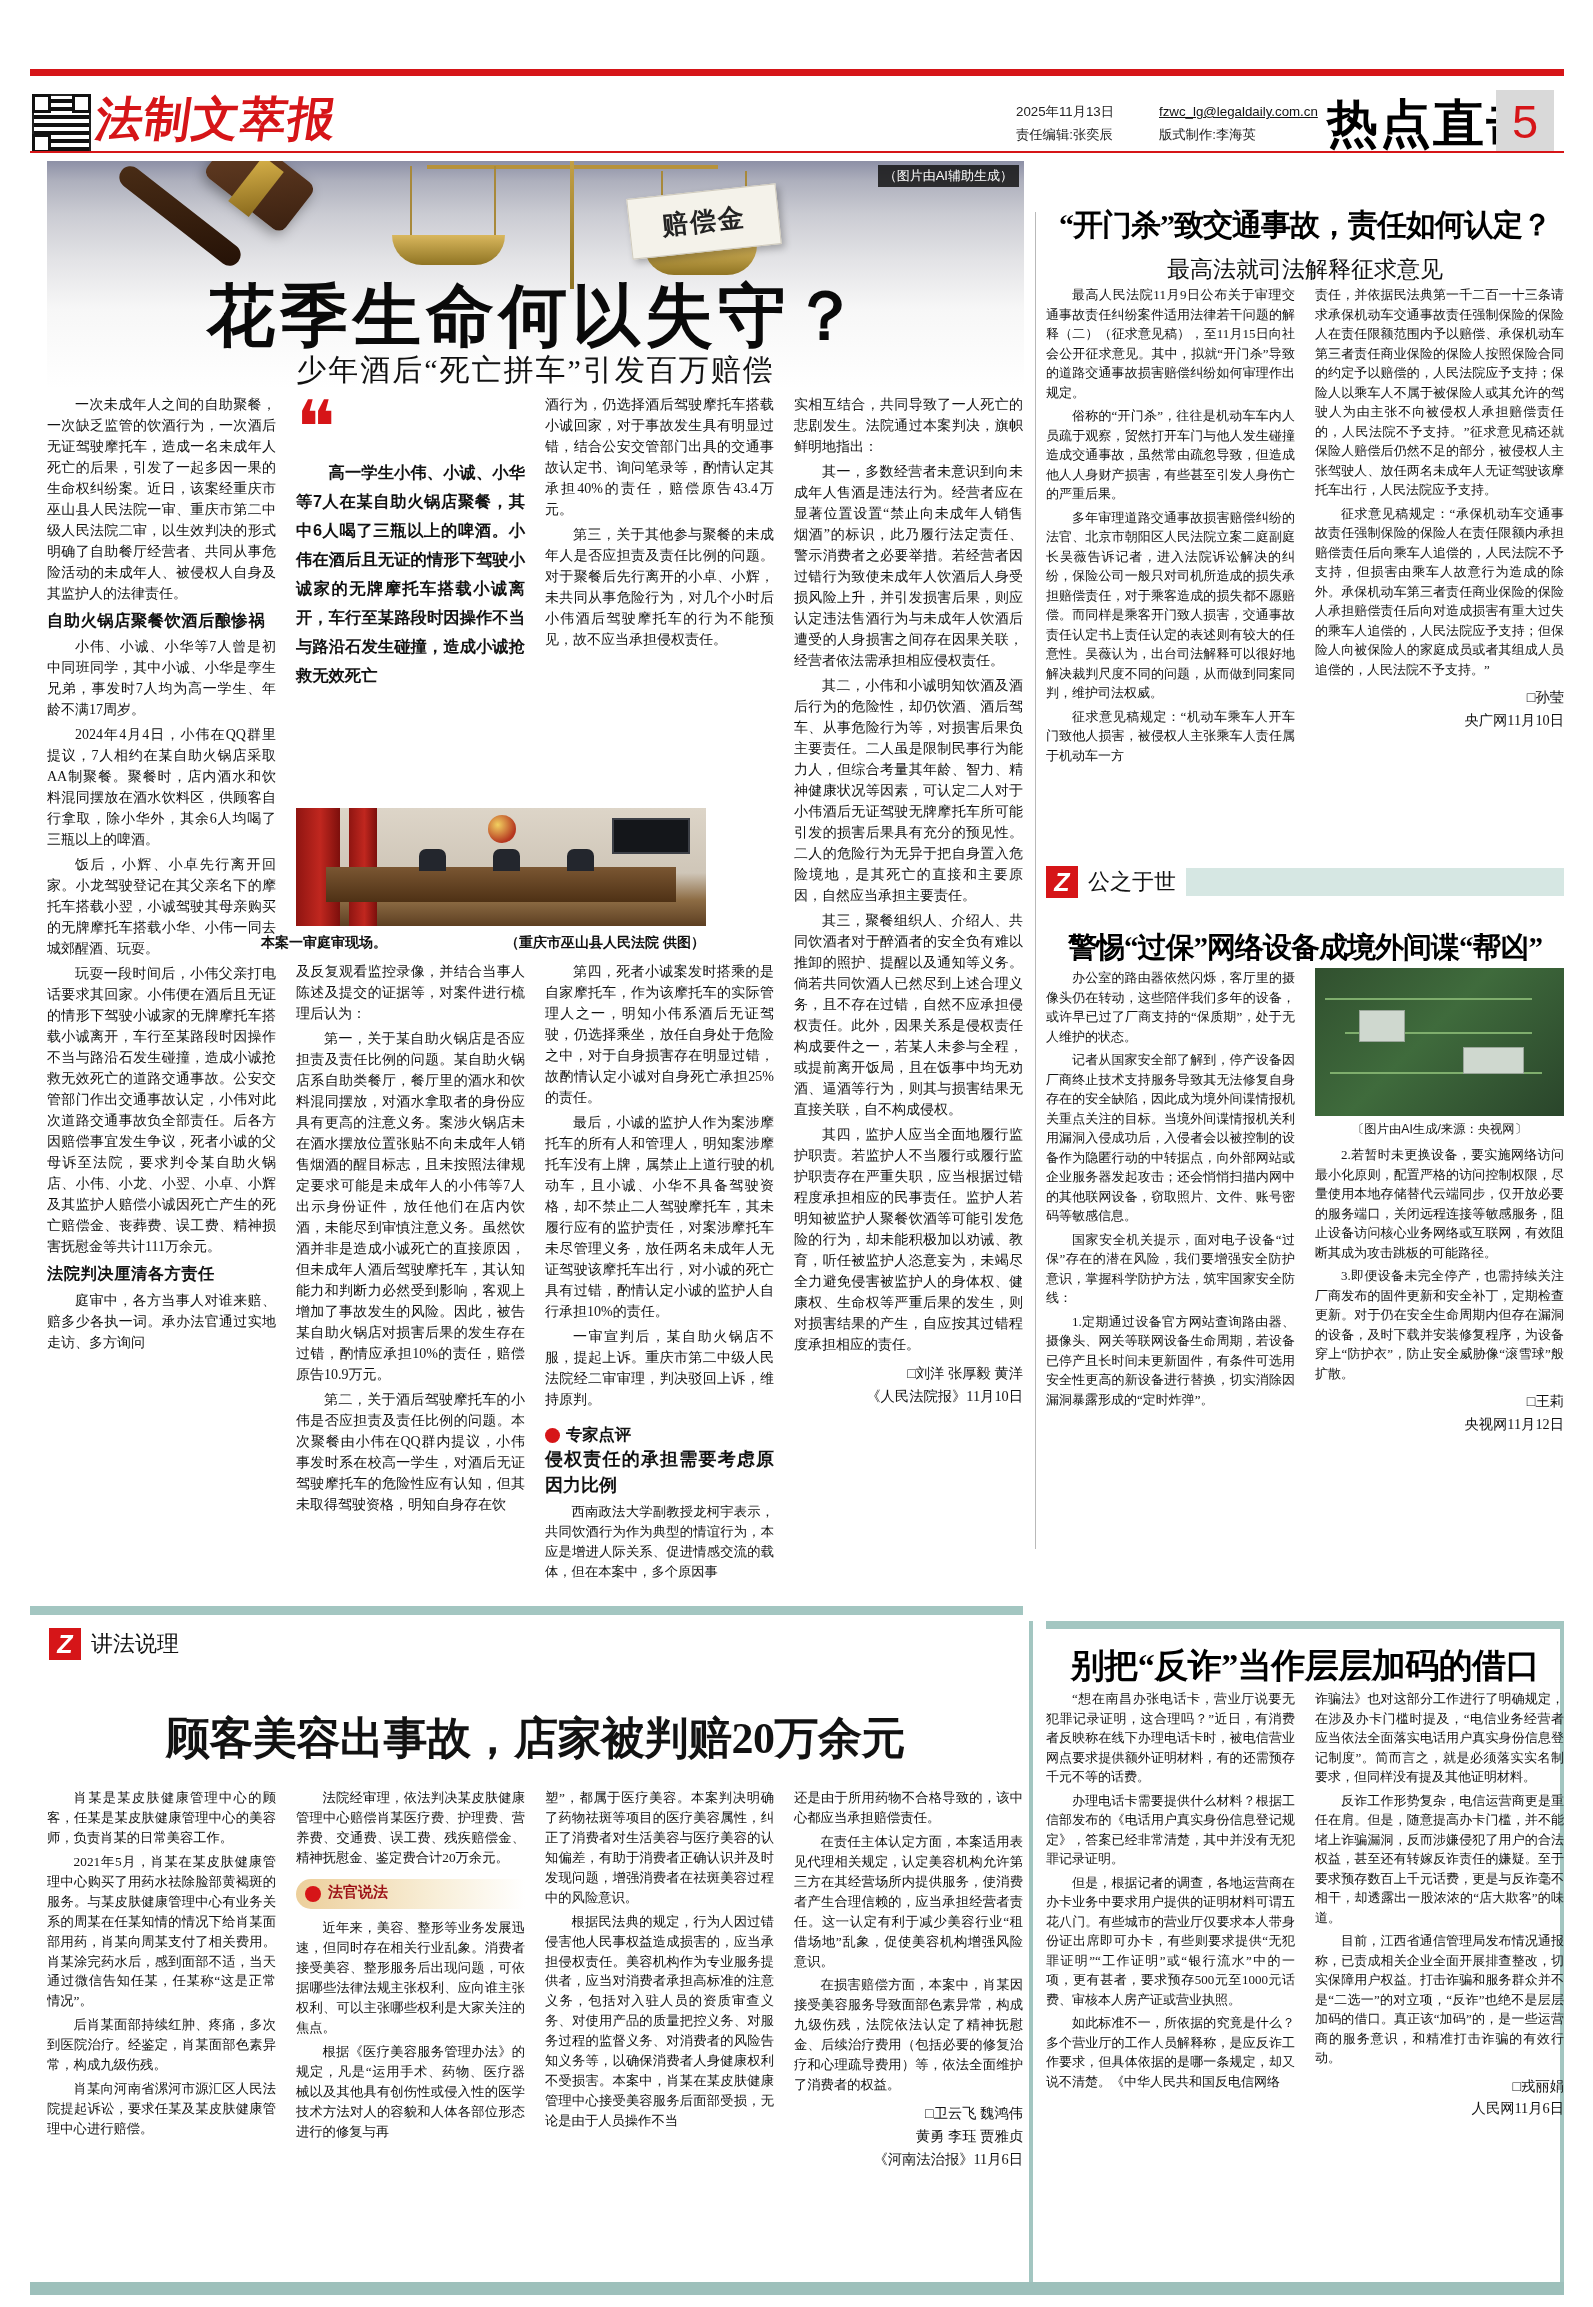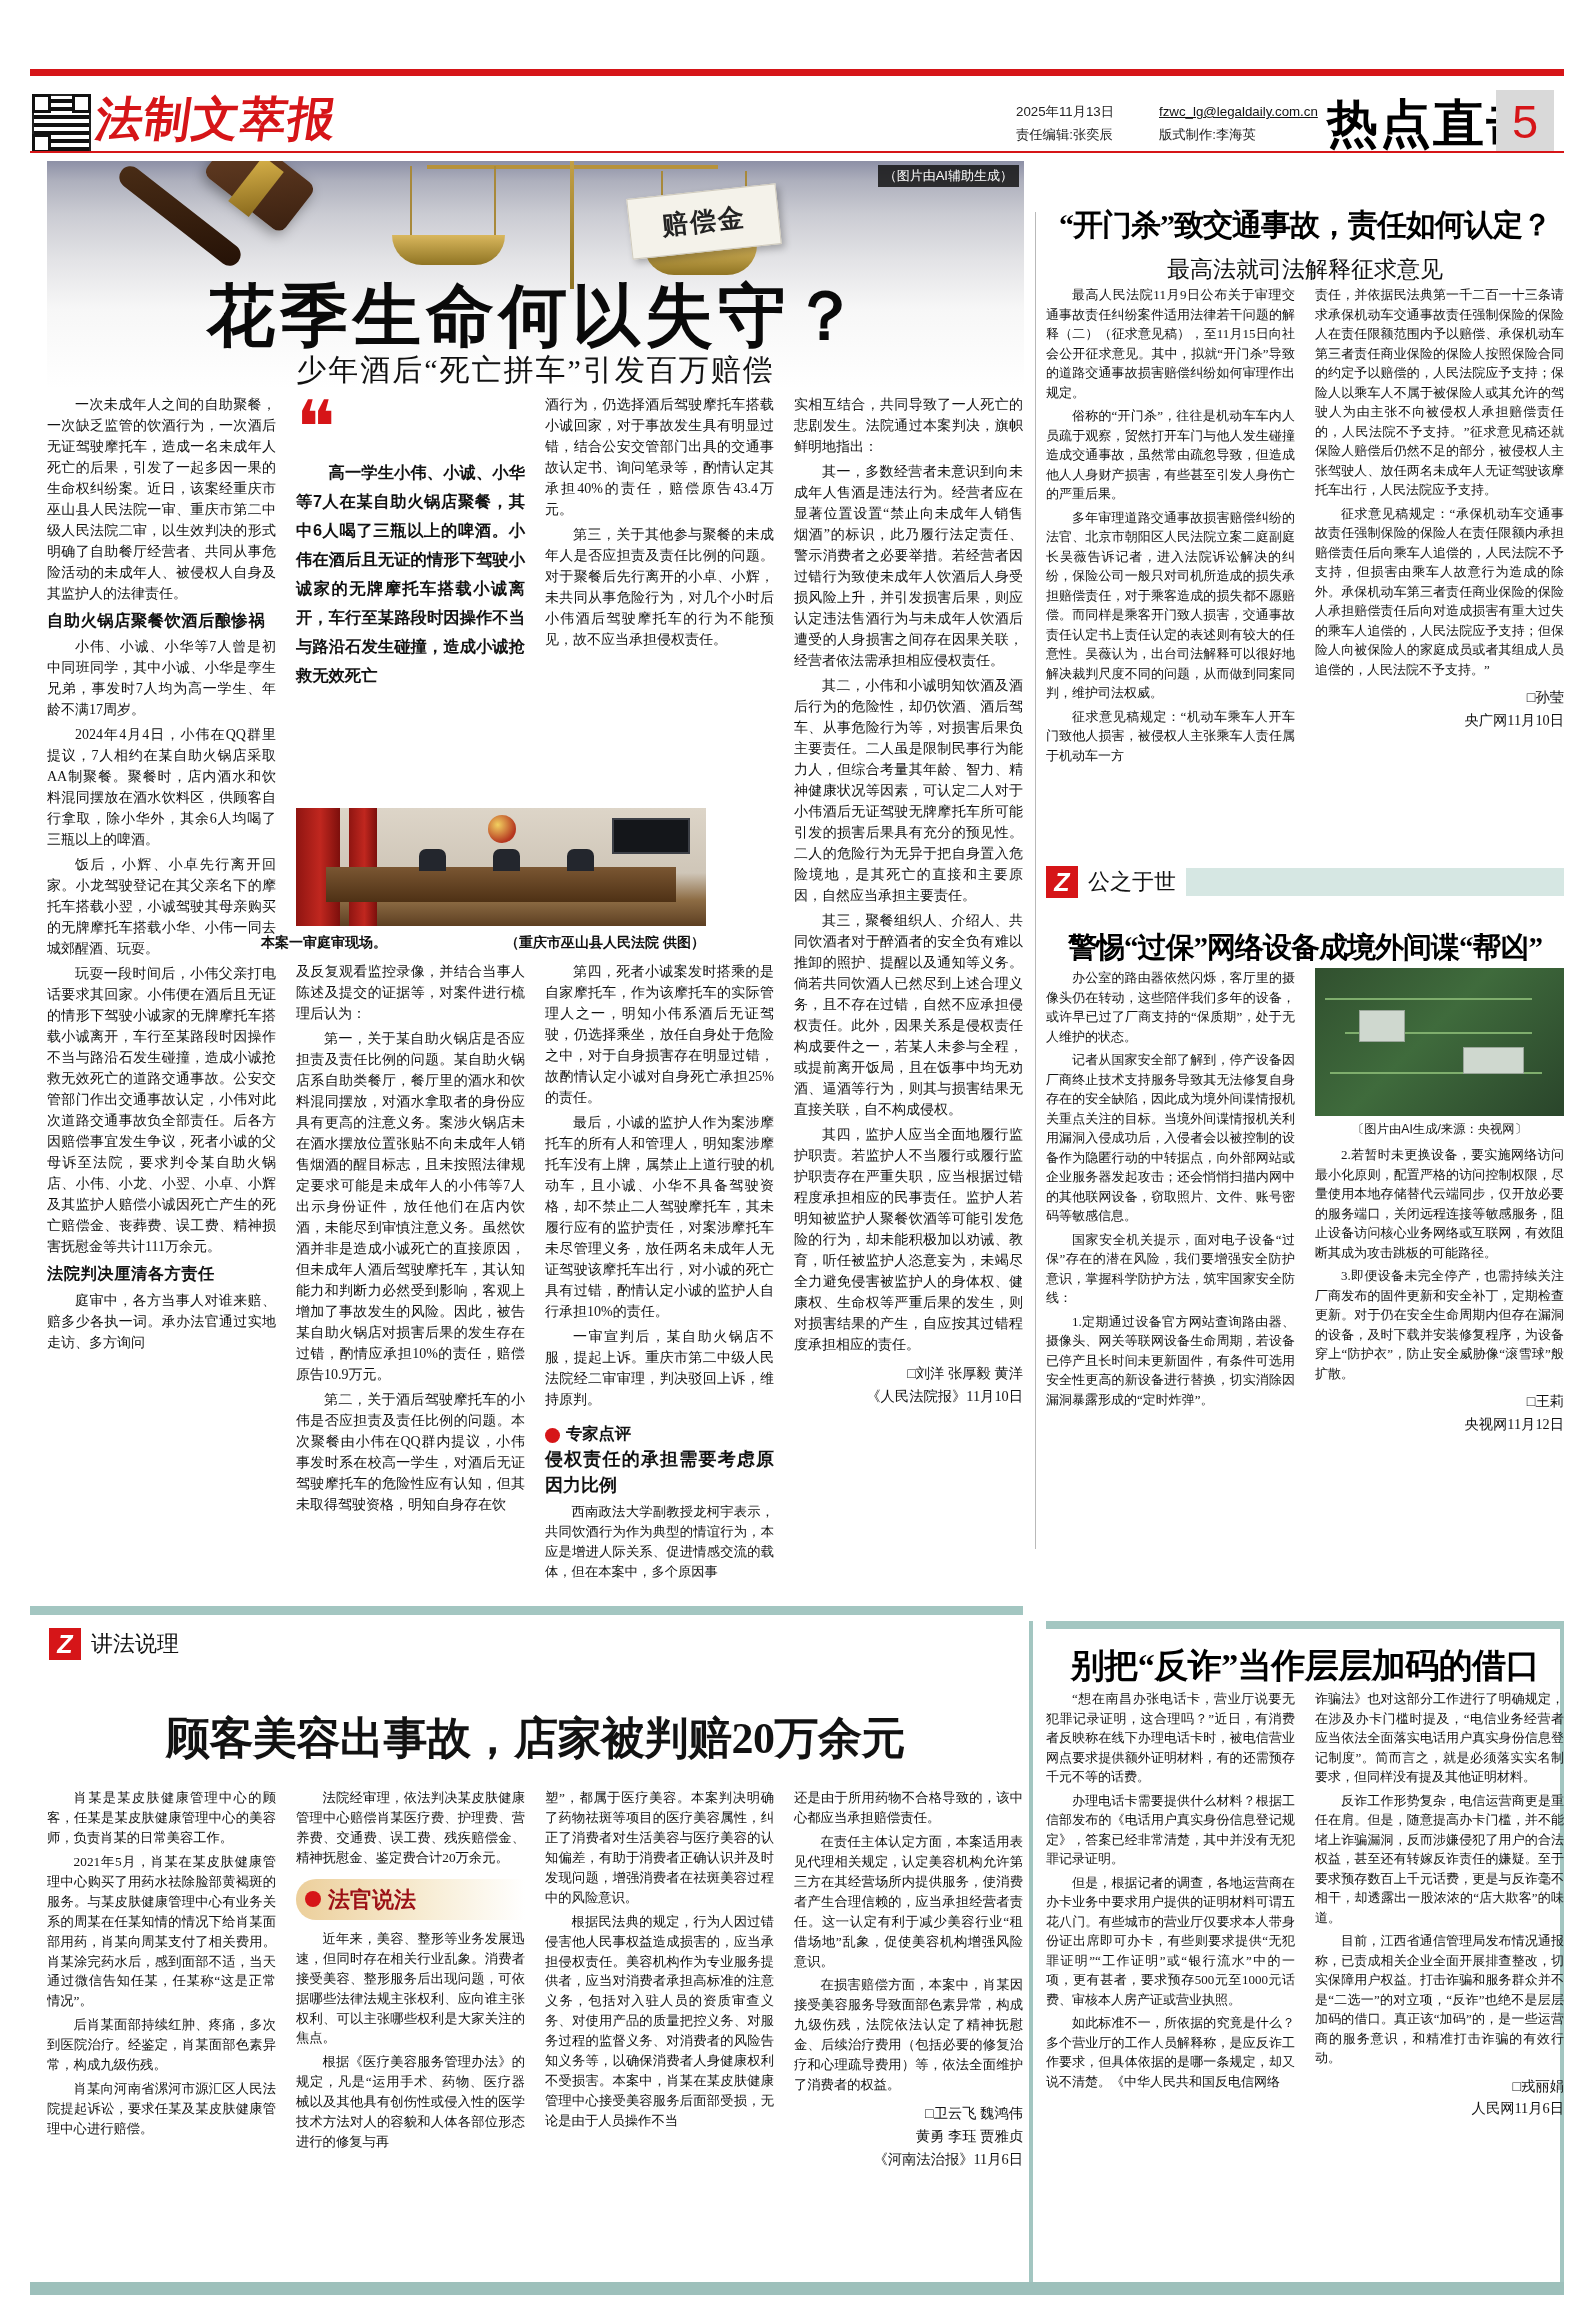--- a/index.html
+++ b/index.html
@@ -75,21 +75,21 @@
          background:linear-gradient(180deg,#ddd5c8 0,#cfc6b8 55%,#8d6c44 78%,#5d3f22 100%);}
   .curtain{position:absolute;top:0;bottom:0;width:44px;background:linear-gradient(90deg,#8f1511,#c0271f 55%,#7c0f0c);}
   .emblem{position:absolute;left:192px;top:7px;width:28px;height:28px;border-radius:50%;
           background:radial-gradient(circle at 35% 35%,#f2d060,#b5361f 70%);}
   .bench{position:absolute;left:30px;right:30px;top:59px;height:35px;background:linear-gradient(#7a5632,#4e3115);}
   .judge{position:absolute;top:41px;width:27px;height:22px;border-radius:7px 7px 0 0;background:#23262d;}
   .screenbar{position:absolute;left:316px;top:10px;width:74px;height:32px;background:#14161a;border:2px solid #3c3f46;}
   .capline{width:444px;margin-left:-35px;display:flex;justify-content:space-between;
            font-family:"Liberation Sans",sans-serif;font-weight:bold;font-size:14px;margin-top:6px;}
   .expert-head{display:flex;align-items:center;gap:6px;margin-top:13px;
-               font-family:Liberation Mono, monospace;font-weight:bold;font-size:16.3px;}
+               font-family:Liberation Serif, serif;font-weight:bold;font-size:16.3px;}
   .dot{width:15px;height:15px;border-radius:50%;background:#d61518;flex:0 0 auto;}
   .expert-title{font-family:"Liberation Sans",sans-serif;font-weight:bold;font-size:18px;
                 line-height:1.4;margin:5px 0 6px;text-indent:0 !important;}
   .expert-intro{font-size:13.3px;}
   .by{text-align:right;font-size:14.3px;margin-top:7px;text-indent:0 !important;}
   .by div{line-height:1.6;}
   
   .vrule-gray{left:1035px;top:212px;width:1px;height:1337px;background:#b9b9b9;}
   .tealbar{background:#a3c6c1;}
   #div-left{left:30px;top:1606px;width:993px;height:9px;}
@@ -123,21 +123,21 @@
   #right3 .rt-title{font-size:34px;letter-spacing:-0.5px;}
   
   #bleft{left:47px;top:1672px;width:977px;height:610px;overflow:hidden;}
   #bl-title{font-size:44px;font-weight:bold;text-align:center;margin-top:37px;letter-spacing:-0.5px;}
   .cols4{display:flex;gap:20px;margin-top:20px;}
   .cols4 .c{width:229px;font-size:13.3px;line-height:1.5;}
   .judgebar{display:flex;align-items:center;gap:7px;margin:11px 0 9px;padding:4px 9px;
             background:linear-gradient(90deg,#eccf9b,#f8eed7 60%,rgba(248,238,215,0));
             border-radius:20px 0 0 20px;}
   .judgebar .dot{width:16px;height:16px;}
-  .judgebar span{font-family:Liberation Sans, sans-serif;font-weight:bold;font-size:22px;color:#9c1016;}
+  .judgebar span{font-family:Liberation Mono, monospace;font-weight:bold;font-size:15px;color:#9c1016;}
 </style>
 </head>
 <body>
 
 <div class="abs" id="topbar"></div>
 <div class="abs" id="qr">
   <div class="finder" style="left:-2px;top:-2px"></div>
   <div class="finder" style="right:-2px;top:-2px"></div>
   <div class="finder" style="left:-2px;bottom:-2px"></div>
 </div>

